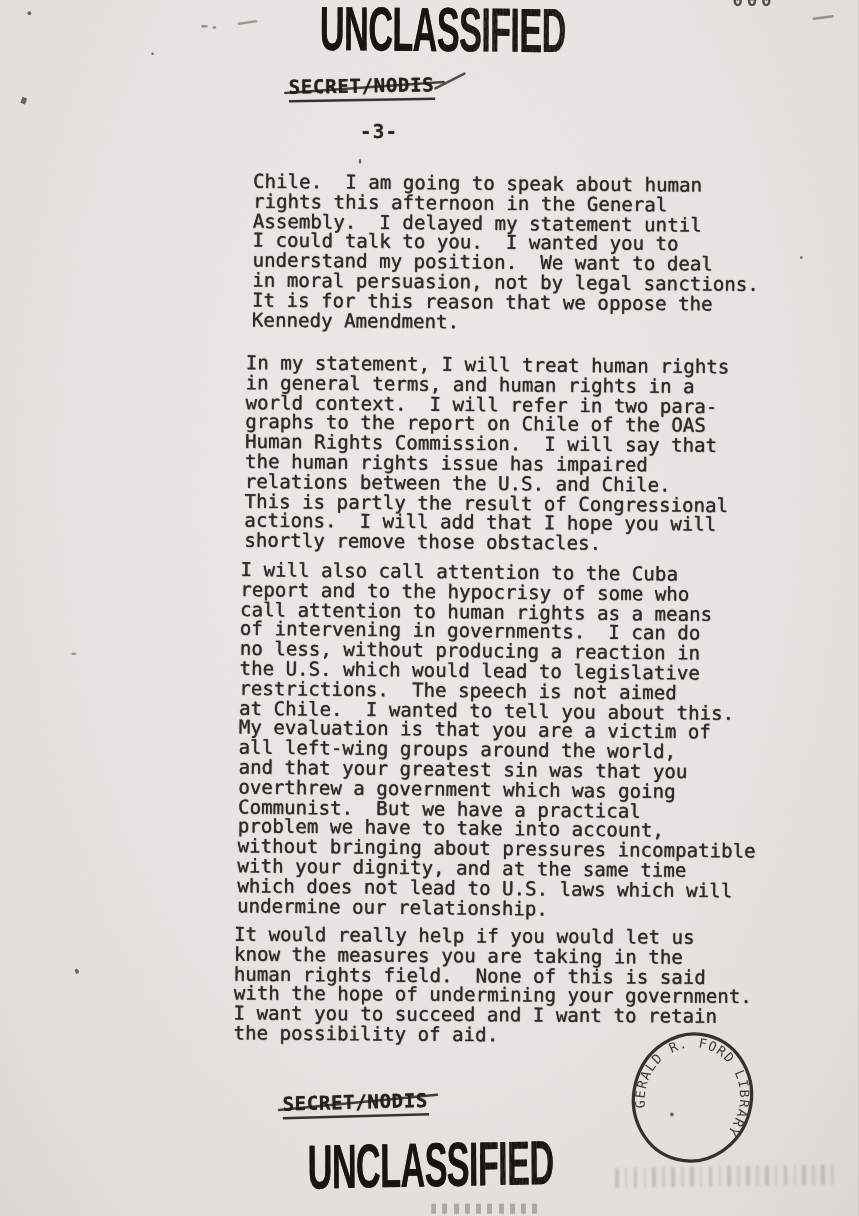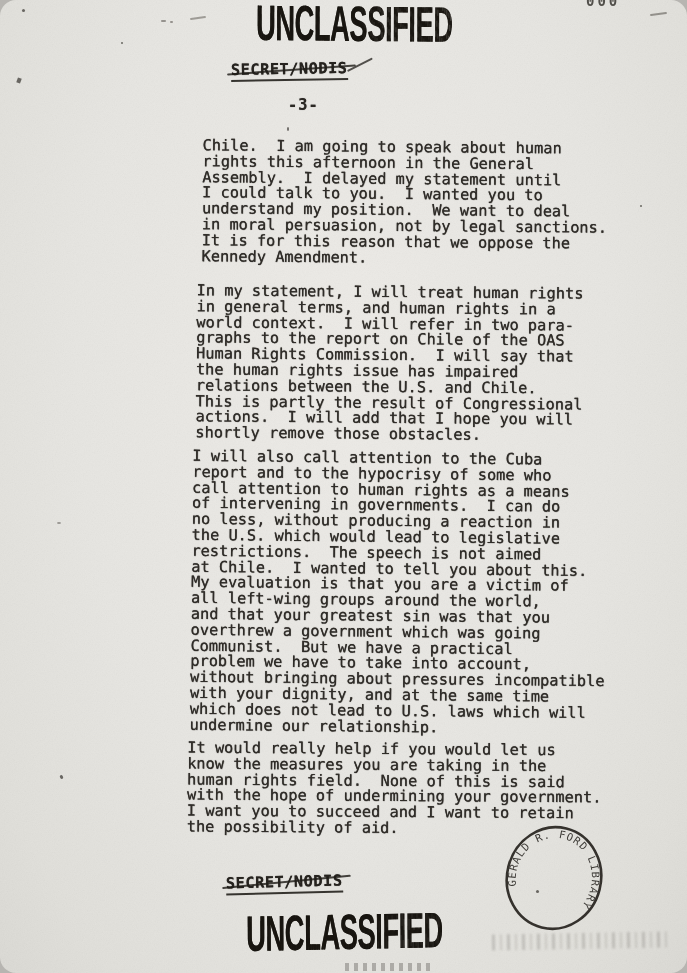--- a/index.html
+++ b/index.html
@@ -1,20 +1,19 @@
 <!DOCTYPE html>
 <html><head>
 <meta charset="utf-8">
 <style>
   html,body{margin:0;padding:0;background:#b7b5b1;}
   .page{
     position:relative; width:687px; height:973px; overflow:hidden;
     background:radial-gradient(ellipse at 50% 38%, #edebe7 0%, #e7e6e2 55%, #e1e0db 85%, #dbdad5 100%);
     font-family:"DejaVu Sans Mono", monospace;
-    border-radius:16px;
   }
   .grain{position:absolute;inset:0;width:100%;height:100%;opacity:.07;mix-blend-mode:multiply;pointer-events:none;}
 
   
   .stamp{
     position:absolute;
     font-family:"Liberation Sans", sans-serif; font-weight:bold;
     font-size:50px; line-height:44px; letter-spacing:-1px; white-space:nowrap;
     color:transparent;
     background-image:

